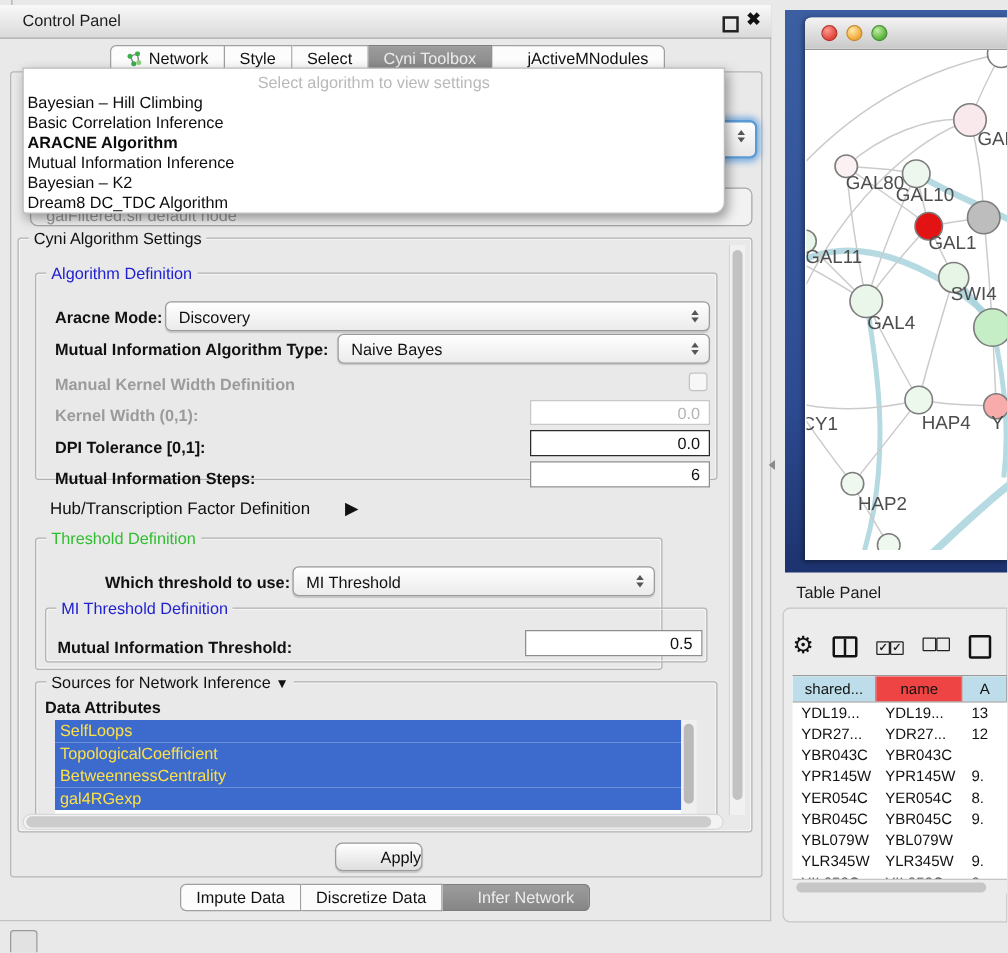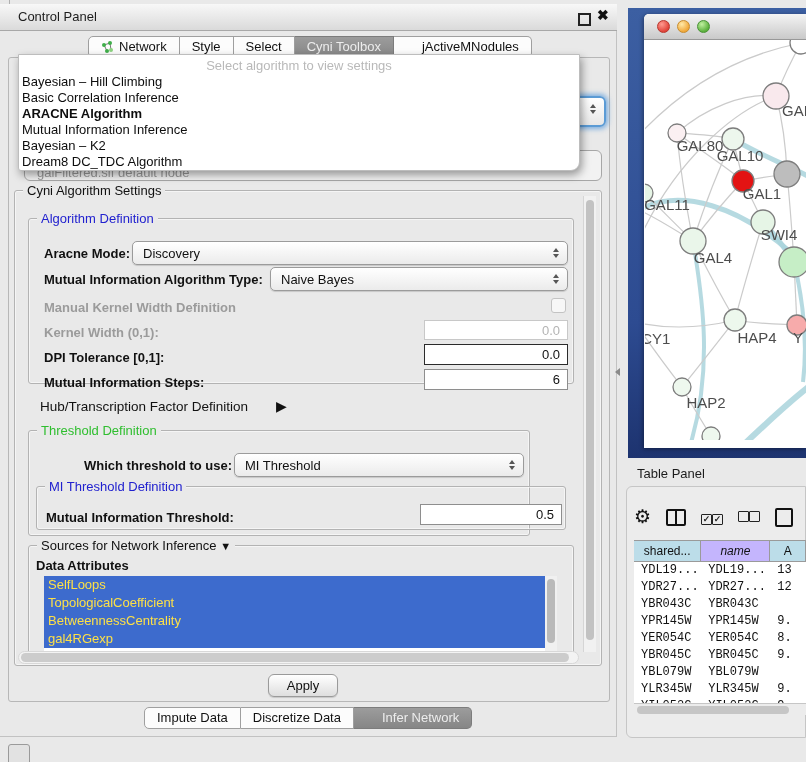--- a/index.html
+++ b/index.html
@@ -60,21 +60,21 @@
   .hscroll{position:absolute;left:18px;top:651px;width:561px;height:13px;background:#f3f3f3;
            border:1px solid #d8d8d8;border-radius:7px;box-sizing:border-box;}
   .hscroll .thumb{position:absolute;left:2px;top:1px;width:548px;height:9px;background:#cccccc;border-radius:5px;}
   
   .attr-list{position:absolute;left:44px;top:576px;width:513px;height:77px;background:#fff;overflow:hidden;}
   .attr-item{height:18px;line-height:18px;background:#3d6bcd;color:#fde047;font-size:13px;padding-left:4px;
              width:497px;}
   .attr-vscroll{position:absolute;right:0;top:0;width:12px;height:77px;background:#f0f0f0;}
   .attr-vscroll .thumb{position:absolute;left:2px;top:3px;width:8px;height:64px;background:#b9b9b9;border-radius:5px;}
   .apply-btn{position:absolute;left:268px;top:674px;width:70px;height:23px;border:1px solid #9a9a9a;
-             border-radius:6px;background:linear-gradient(#ffffff,#dedede);font-size:13px;text-align:center;
+             border-radius:6px;background:linear-gradient(#ffffff,#dedede);font-size:13px;text-align:right;
              line-height:22px;box-shadow:0 1px 1px rgba(0,0,0,.15);box-sizing:border-box;}
   .mini-icon{position:absolute;left:8px;top:744px;width:20px;height:22px;border:1px solid #9a9a9a;
              border-radius:3px;background:#e2e2e2;}
   .divider-grip{position:absolute;left:615px;top:368px;width:0;height:0;
                 border-top:4px solid transparent;border-bottom:4px solid transparent;border-right:5px solid #8a8a8a;}
   
   .net-frame{position:absolute;left:628px;top:8px;width:178px;height:450px;
              background:linear-gradient(#3c5fa2 0%,#2d4b91 70%,#1d336f 100%);}
   .net-window{position:absolute;left:16px;top:6px;width:162px;height:434px;background:#fff;
               border-radius:5px 0 0 0;box-shadow:-1px 1px 4px rgba(0,0,0,.4);}
@@ -96,21 +96,21 @@
   .cols-icon:after{content:"";position:absolute;left:7px;top:0;width:2px;height:13px;background:#111;}
   .cbx{width:9px;height:9px;border:1.5px solid #222;border-radius:1px;display:inline-block;
        font-size:9px;line-height:9px;text-align:center;color:#222;font-weight:bold;}
   .doc-icon{width:18px;height:19px;border:2px solid #111;border-radius:2px;box-sizing:border-box;}
   .tp-table{position:absolute;left:634px;top:540px;width:172px;height:163px;background:#fff;
             border-top:1px solid #9a9a9a;overflow:hidden;font-size:12px;}
   .tp-header{display:flex;height:21px;border-bottom:1px solid #9a9a9a;box-sizing:border-box;}
   .tp-th{border-right:1px solid #9a9a9a;text-align:center;line-height:20px;box-sizing:border-box;
          overflow:hidden;white-space:nowrap;}
   .tp-row{display:flex;height:17px;line-height:17px;}
-  .tp-td{padding-left:7px;box-sizing:border-box;overflow:hidden;white-space:nowrap;font-family:Liberation Mono, monospace;}
+  .tp-td{padding-left:7px;box-sizing:border-box;overflow:hidden;white-space:nowrap;}
   .tp-hscroll{position:absolute;left:634px;top:703px;width:172px;height:12px;background:#ececec;
               border-top:1px solid #c6c6c6;box-sizing:border-box;}
   .tp-hscroll .thumb{position:absolute;left:3px;top:2px;width:152px;height:8px;background:#c6c6c6;border-radius:4px;}
   .net-tab-icon{display:inline-block;width:13px;height:13px;}
   .topline{position:absolute;left:9px;top:0;width:1px;height:4px;background:#b0b0b0;}
 </style>
 </head>
 <body>
 
 <div id="root">
@@ -351,21 +351,21 @@
   <div class="tp-toolbar">
     <span class="gear">⚙</span>
     <span class="cols-icon"></span>
     <span><span class="cbx">✓</span><span class="cbx">✓</span></span>
     <span><span class="cbx"></span><span class="cbx"></span></span>
     <span class="doc-icon"></span>
   </div>
   <div class="tp-table">
     <div class="tp-header" id="tp-header">
         <div class="tp-th" style="width: 76px; background: rgb(188, 221, 233);">shared...</div>
-        <div class="tp-th" style="width: 78px; background: #c4b5fd; font-style: italic;">name</div>
+        <div class="tp-th" style="width: 78px; background: #ef4444;">name</div>
         <div class="tp-th" style="width: 40px; background: rgb(188, 221, 233);">A</div>
       </div>
     <div id="tp-rows">
         <div class="tp-row">
           <div class="tp-td" style="width: 76px;">YDL19...</div>
           <div class="tp-td" style="width: 78px;">YDL19...</div>
           <div class="tp-td" style="width: 40px;">13</div>
         </div>
         <div class="tp-row">
           <div class="tp-td" style="width: 76px;">YDR27...</div>

